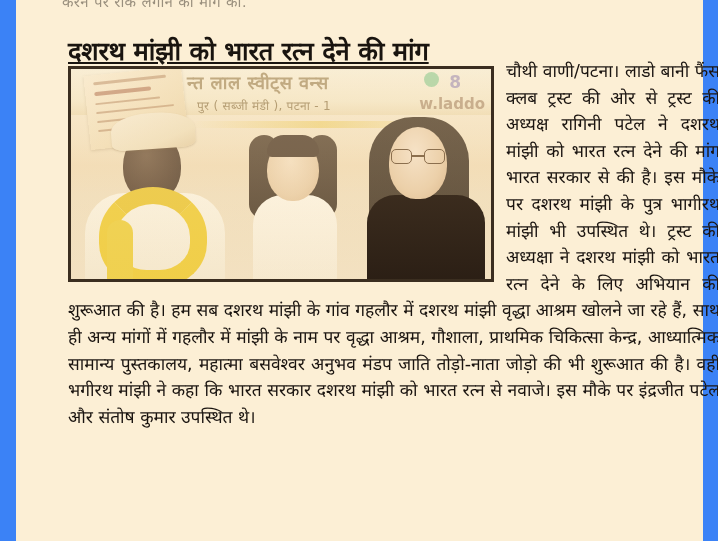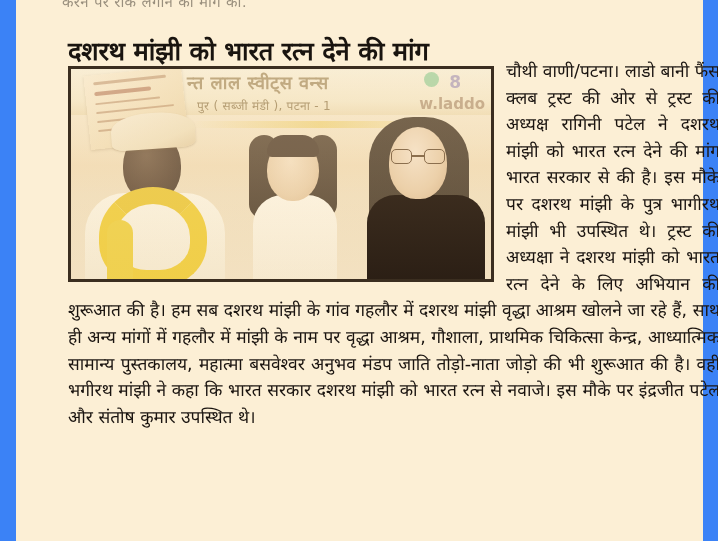--- a/index.html
+++ b/index.html
@@ -54,20 +54,21 @@
     left: 52px;
     top: 19px;
     width: 620px;
     font-family: "DejaVu Sans", sans-serif;
     font-weight: 700;
     font-size: 25.5px;
     line-height: 30px;
     color: #19140f;
     letter-spacing: -0.2px;
     white-space: nowrap;
+    text-decoration: underline;
   }
 
   
   #article {
     position: absolute;
     left: 52px;
     top: 58px;
     width: 652px;
     font-family: "DejaVu Sans", sans-serif;
     font-size: 17.4px;

